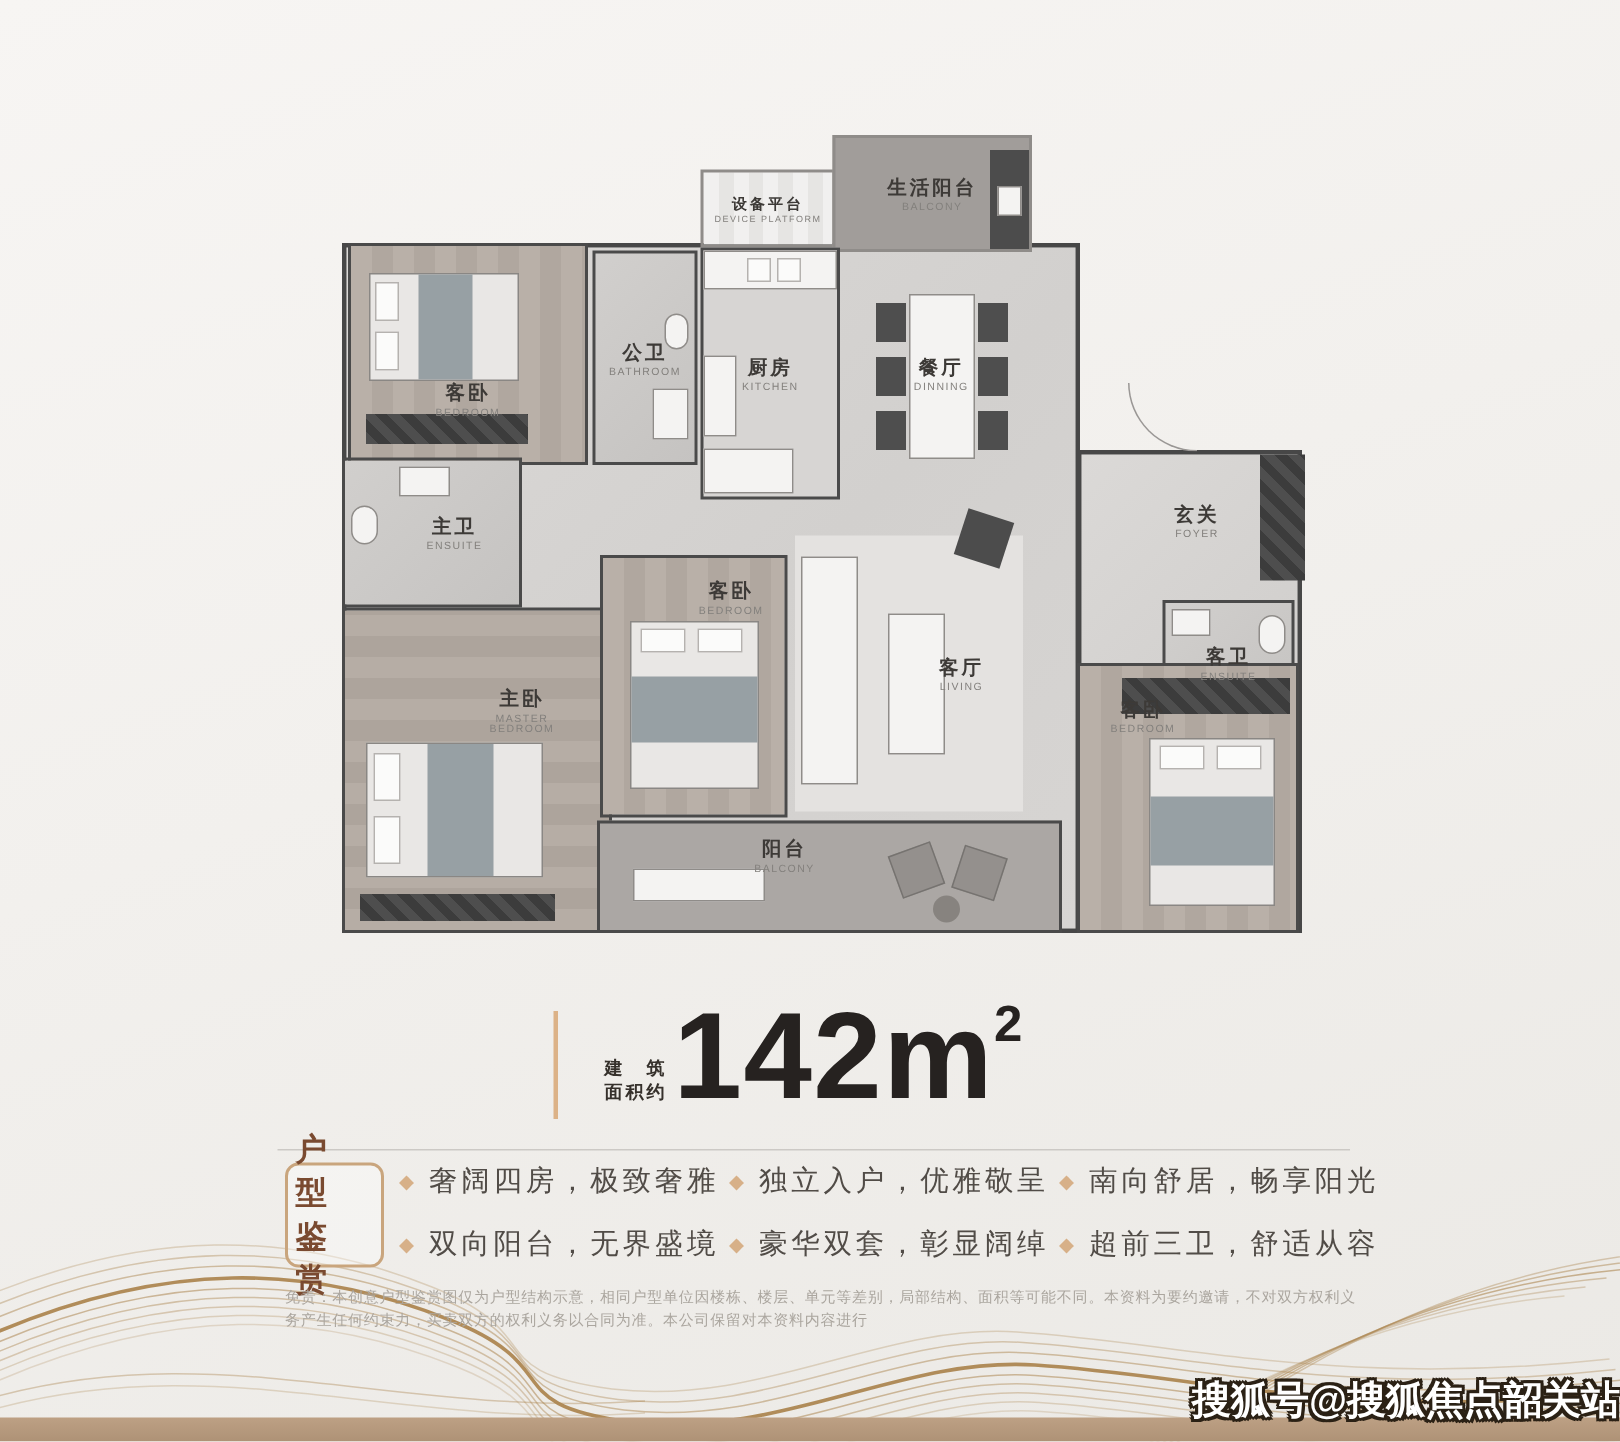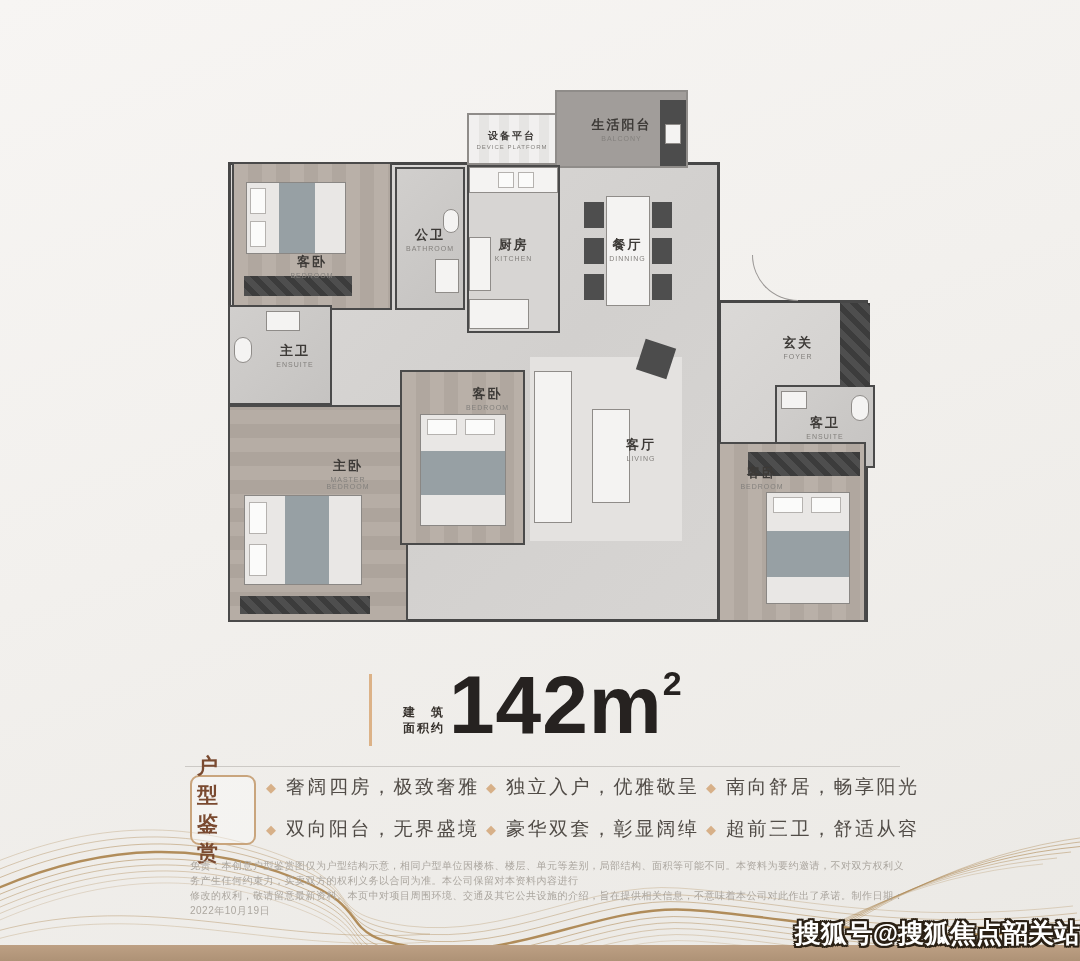--- a/index.html
+++ b/index.html
@@ -153,21 +153,21 @@
     <div class="furn arc" style="left:562px;top:170px;width:46px;height:46px"></div>
 
     <div class="room" style="left:552px;top:218px;width:112px;height:88px">
       <div class="lbl">
           <div class="zh">玄关</div>
         <div class="en">FOYER</div>
         </div>
       <div class="furn hatch" style="right:-16px;top:0;width:30px;height:84px"></div>
     </div>
 
-    <div class="room bath bdr" style="left:38px;top:220px;width:104px;height:100px">
+    <div class="room bath bdr" style="left:38px;top:220px;width:120px;height:100px">
       <div class="lbl" style="margin-left:30px">
           <div class="zh">主卫</div>
         <div class="en">ENSUITE</div>
         </div>
       <div class="furn whitebox" style="left:4px;top:30px;width:18px;height:26px;border-radius:9px"></div>
       <div class="furn whitebox" style="left:36px;top:4px;width:34px;height:20px"></div>
     </div>
 
     <div class="room wood2 bdr" style="left:38px;top:320px;width:180px;height:217px">
       <div class="lbl" style="margin-top:-80px;margin-left:60px">
@@ -197,21 +197,21 @@
     <div class="room rug" style="left:340px;top:272px;width:152px;height:184px">
       <div class="lbl" style="margin-left:70px">
           <div class="zh">客厅</div>
         <div class="en">LIVING</div>
         </div>
       <div class="furn whitebox" style="left:4px;top:14px;width:38px;height:152px"></div>
       <div class="furn whitebox" style="left:62px;top:52px;width:38px;height:94px"></div>
       <div class="furn darkbox" style="left:110px;top:-14px;width:32px;height:32px;transform:rotate(18deg)"></div>
     </div>
 
-    <div class="room bath bdr" style="left:585px;top:300px;width:100px;height:83px">
+    <div class="room bath bdr" style="left:585px;top:315px;width:88px;height:83px">
       <div class="lbl">
           <div class="zh">客卫</div>
         <div class="en">ENSUITE</div>
         </div>
       <div class="furn whitebox" style="right:4px;top:8px;width:18px;height:26px;border-radius:9px"></div>
       <div class="furn whitebox" style="left:4px;top:4px;width:26px;height:18px"></div>
     </div>
 
     <div class="room wood bdr" style="left:528px;top:357px;width:148px;height:180px">
       <div class="lbl" style="margin-top:-110px;margin-left:-60px">
@@ -219,20 +219,30 @@
         <div class="en">BEDROOM</div>
         </div>
       <div class="furn hatch" style="left:28px;top:8px;width:112px;height:24px"></div>
       <div class="furn bed" style="left:46px;top:48px;width:84px;height:112px">
         <div class="pillow" style="left:6px;top:4px;width:30px;height:16px"></div>
         <div class="pillow" style="left:44px;top:4px;width:30px;height:16px"></div>
         <div class="blanket" style="left:0;top:38px;width:82px;height:46px"></div>
       </div>
     </div>
 
+    <div class="room graybal bdr" style="left:208px;top:462px;width:310px;height:75px">
+      <div class="lbl" style="margin-top:-30px;margin-left:-60px">
+          <div class="zh">阳台</div>
+        <div class="en">BALCONY</div>
+        </div>
+      <div class="furn whitebox" style="left:22px;top:30px;width:88px;height:22px"></div>
+      <div class="furn" style="left:196px;top:16px;width:30px;height:30px;background:#94908d;border:1px solid #767370;transform:rotate(-20deg)"></div>
+      <div class="furn" style="left:238px;top:18px;width:30px;height:30px;background:#94908d;border:1px solid #767370;transform:rotate(18deg)"></div>
+      <div class="furn" style="left:222px;top:48px;width:18px;height:18px;background:#87837f;border-radius:50%"></div>
+    </div>
   </div>
 
   <div class="title-row">
     <div class="vdivider"></div>
     <div class="area-prefix">
       <div>建 筑</div>
       <div>面积约</div>
     </div>
     <div class="area-value"><span>142m</span><sup>2</sup></div>
   </div>
@@ -270,21 +280,20 @@
         </div>
       <div class="fitem">
         <span class="diamond">◆</span>
         <span class="ftext">超前三卫，舒适从容</span>
         </div>
     </div>
   </div>
 
   <div class="disclaimer">
     <div>免责：本创意户型鉴赏图仅为户型结构示意，相同户型单位因楼栋、楼层、单元等差别，局部结构、面积等可能不同。本资料为要约邀请，不对双方权利义务产生任何约束力，买卖双方的权利义务以合同为准。本公司保留对本资料内容进行</div>
-    <div>修改的权利，敬请留意最新资料。本页中对项目周围环境、交通及其它公共设施的介绍，旨在提供相关信息，不意味着本公司对此作出了承诺。制作日期：2022年10月19日</div>
   </div>
 
   <svg class="waves" width="1080" height="143" viewBox="0 0 1080 143">
     <defs>
       <path id="wA" d="M-20,78 C110,18 210,26 300,62 C380,94 330,118 420,130 C520,142 600,86 690,92 C800,99 900,130 1085,110" fill="none"></path>
       <path id="wB" d="M770,150 C860,92 950,40 1085,28" fill="none"></path>
       <path id="wC" d="M-20,118 C140,68 260,128 430,116" fill="none"></path>
     </defs>
     <g stroke="#ad8752" fill="none" stroke-width="1">
       <use href="#wA" stroke-width="2.4" stroke-opacity="0.95"></use>

